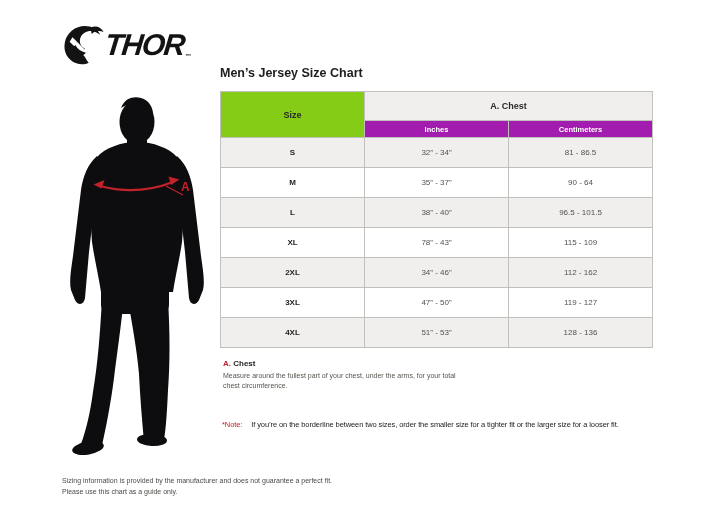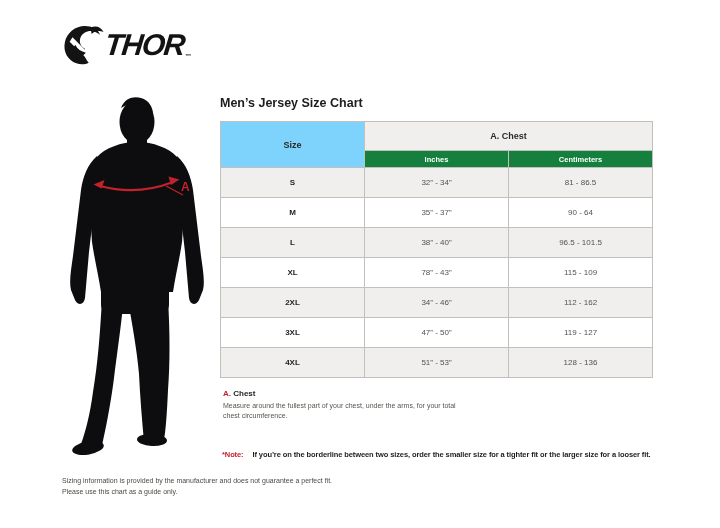--- a/index.html
+++ b/index.html
@@ -11,37 +11,37 @@
   .logo svg{display:block;}
   .logo-text{font-size:30px;font-weight:bold;font-style:italic;letter-spacing:-1.5px;
              color:#131313;transform:skewX(-6deg);line-height:1;margin-left:1px;}
   .logo-tm{font-size:6px;font-weight:bold;color:#131313;align-self:flex-end;margin:0 0 6px 1px;}
 
   
   .figure{position:absolute;left:55px;top:94px;}
   .figure-a{position:absolute;left:181px;top:180px;font-size:12px;font-weight:bold;color:#c1222b;}
 
   
-  .right{position:absolute;left:220px;top:96px;width:433px;}
+  .right{position:absolute;left:220px;top:66px;width:433px;}
   .page-title{font-size:12.5px;font-weight:bold;margin:0 0 11px 0;color:#1d1d1b;}
 
   table.size-table{width:433px;border-collapse:collapse;table-layout:fixed;border:1px solid #aeaca9;}
   table.size-table th,table.size-table td{border:1px solid #c2c0bd;text-align:center;padding:0;}
-  .size-h{width:143px;background:#7dd3fc;font-size:9px;color:#2a2a28;}
+  .size-h{width:143px;background:#84cc16;font-size:9px;color:#2a2a28;}
   .group-h{background:#f0efee;font-size:9px;color:#2a2a28;height:28px;}
-  .black-h{background:#15803d;color:#ffffff;font-size:7.5px;font-weight:bold;height:16px;margin-left:23px;}
+  .black-h{background:#a21caf;color:#ffffff;font-size:7.5px;font-weight:bold;height:16px;margin-left:23px;}
   tbody td{height:29px;font-size:8px;color:#52524f;background:#ffffff;}
   tbody td.size-cell{font-weight:bold;color:#1f1f1d;}
   tbody tr.alt td{background:#f0efee;}
 
   .measure-title{font-size:12.5px;font-weight:bold;margin:22px 0 0 0;color:#1d1d1b;}
   .mi-label{margin:11px 0 0 3px;font-size:8px;font-weight:bold;color:#1d1d1b;}
   .mi-desc{margin:3px 0 0 3px;font-size:7px;color:#56564f;width:250px;line-height:1.45;}
   .red{color:#c1222b;}
-  .note{margin:29px 0 0 2px;font-size:7.5px;font-weight:bold;white-space:nowrap;letter-spacing:-0.1px;}
+  .note{margin:29px 0 0 2px;font-size:7.5px;font-weight:normal;white-space:nowrap;letter-spacing:-0.1px;}
   .note-label{margin-right:9px;}
   .note-text{color:#1d1d1b;}
 
   .disclaimer{position:absolute;left:62px;top:476px;font-size:7px;color:#4a4a46;line-height:1.5;}
 </style>
 </head>
 <body>
 
 <div class="canvas">
 

